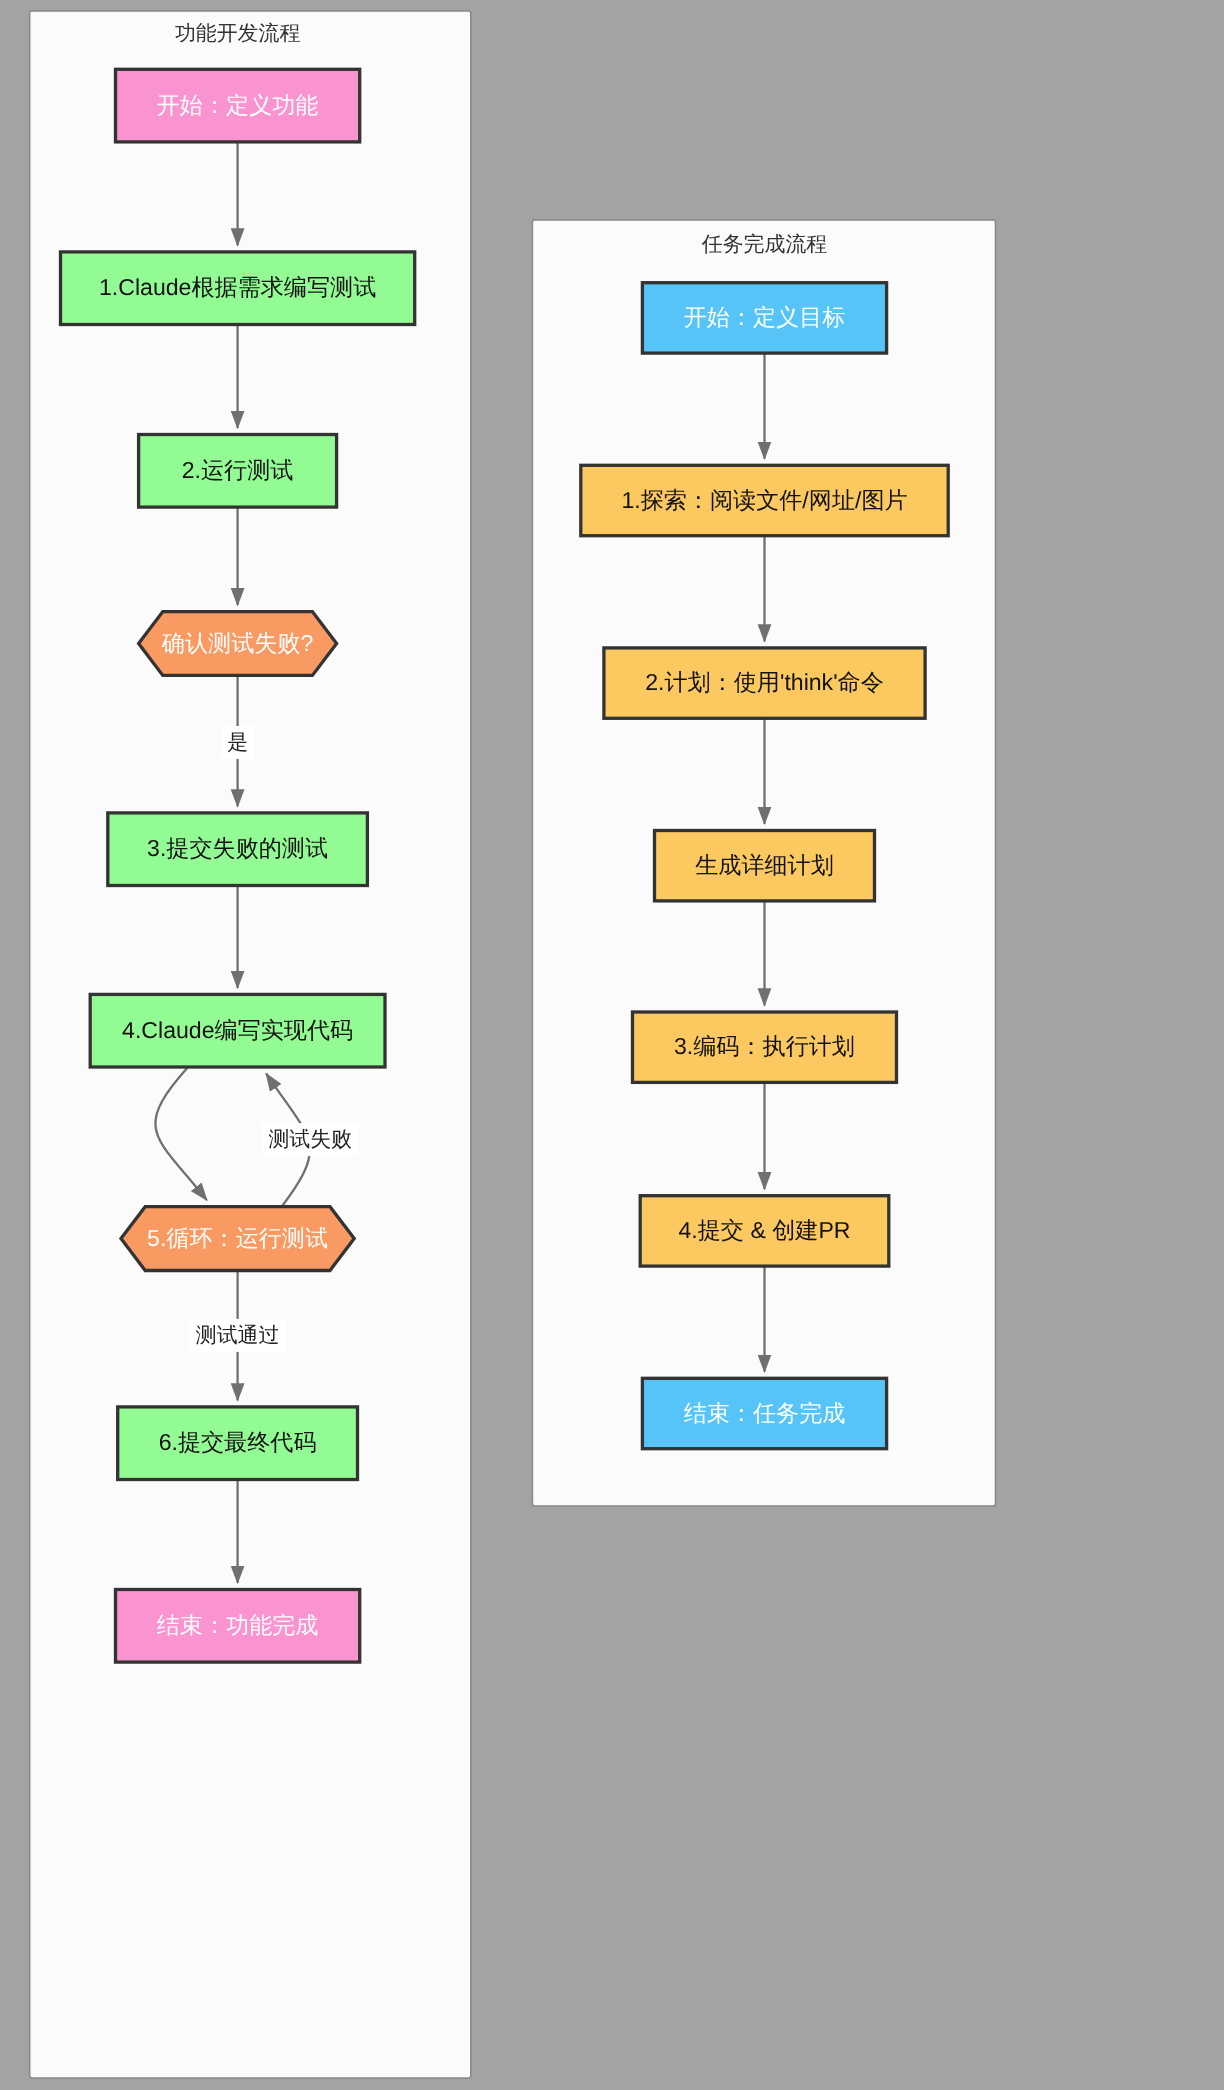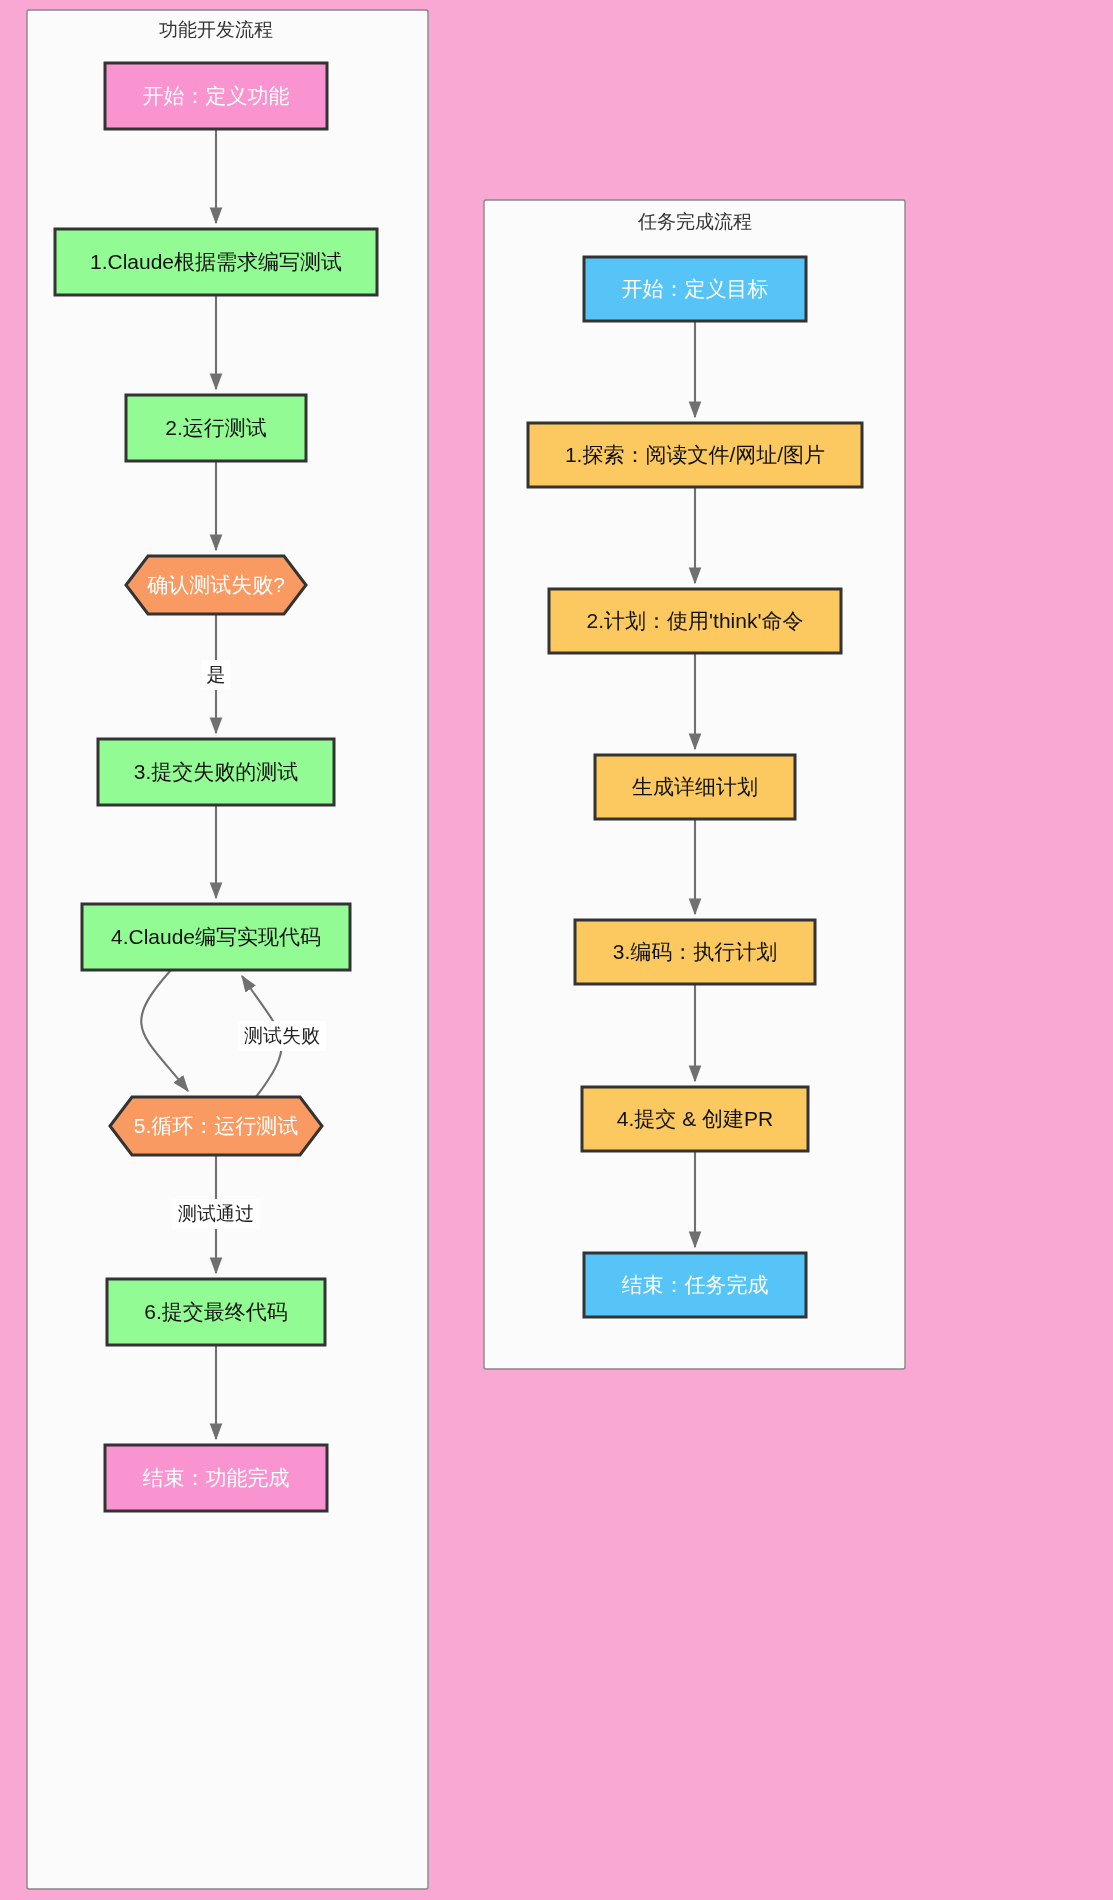--- a/index.html
+++ b/index.html
@@ -5,21 +5,21 @@
   html, body {
     margin: 0;
     padding: 0;
     background: #f7f7f7;
     font-family: "Liberation Sans", "DejaVu Sans", sans-serif;
   }
   #canvas {
     position: relative;
     width: 1113px;
     height: 1900px;
-    background: #f9a8d4;
+    background: #a3a3a3;
     overflow: hidden;
   }
   svg.flow {
     position: absolute;
     top: 0;
     left: 0;
     width: 1113px;
     height: 1900px;
   }
   .subgraph-rect {

